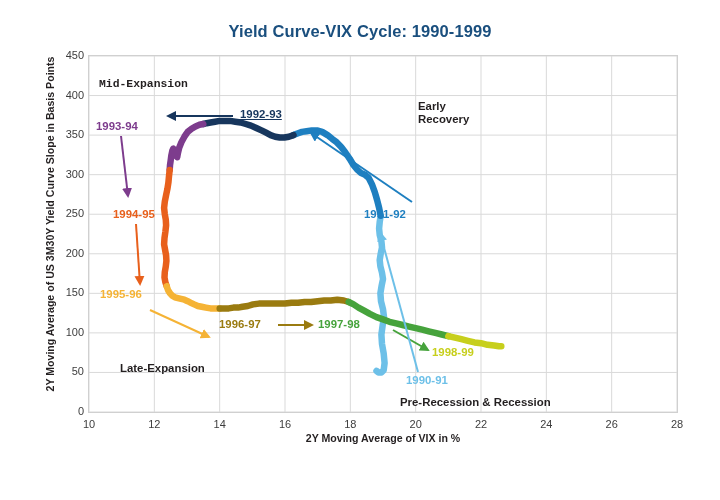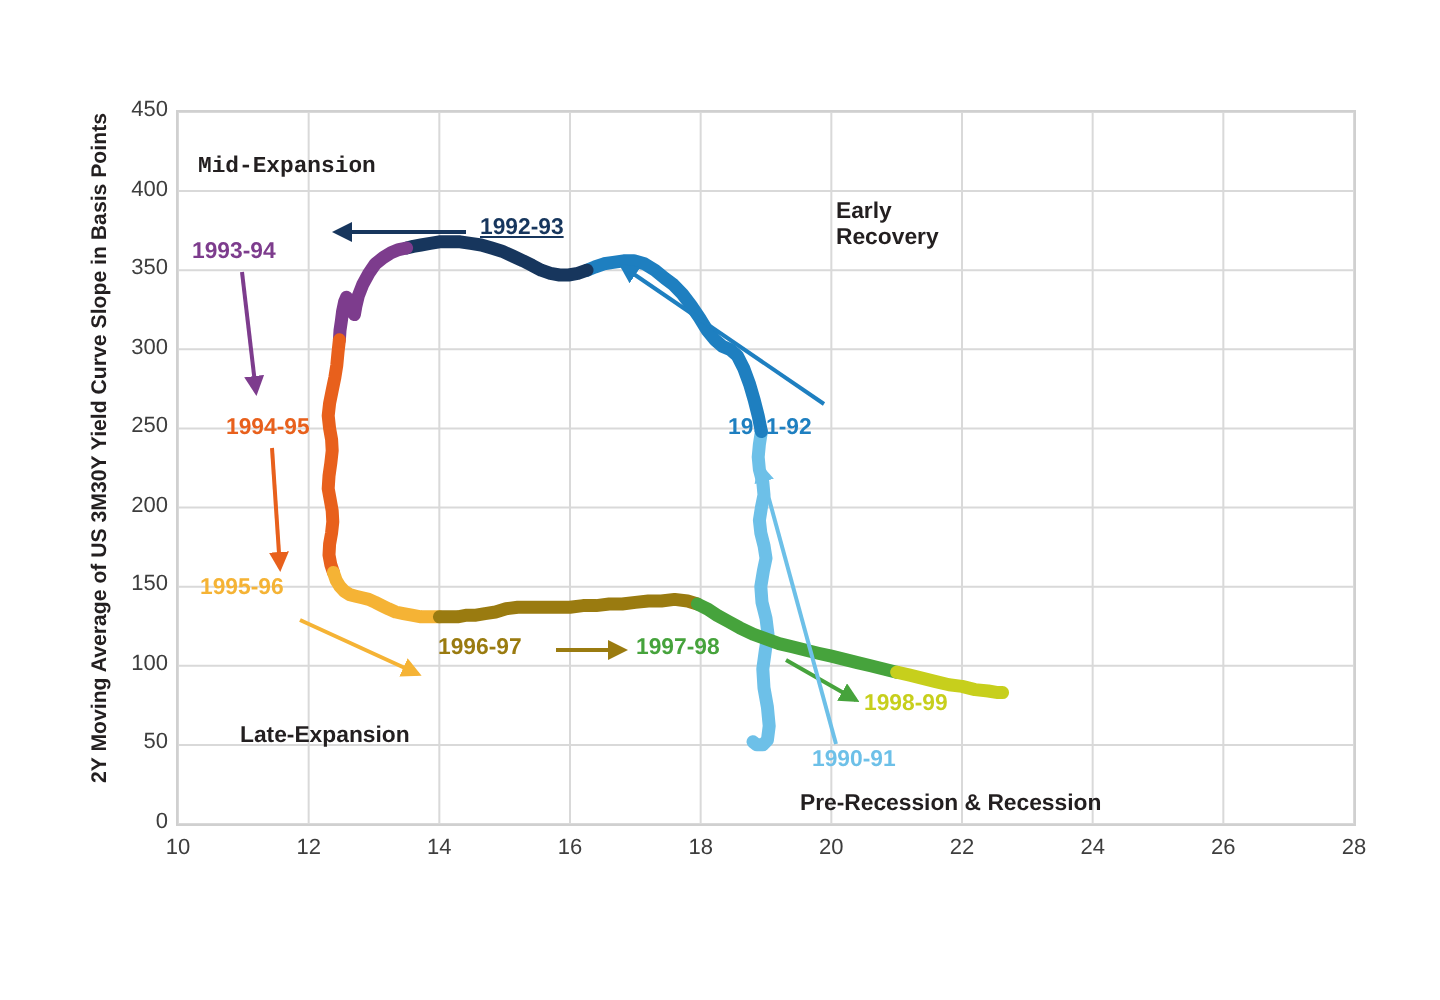--- a/index.html
+++ b/index.html
@@ -41,22 +41,24 @@
     border:1px solid #d0d0d0;background:#fff;box-sizing:border-box;
   }
   #plot svg{position:absolute;left:0;top:0;}
   .ann{position:absolute;font-weight:bold;white-space:pre-line;line-height:1.12;}
 </style>
 </head>
 <body>
 
 <div id="stage">
 
+  <div id="chart-title">Yield Curve-VIX Cycle: 1990-1999</div>
 
   <div id="ylabel">2Y Moving Average of US 3M30Y Yield Curve Slope in Basis Points</div>
+  <div id="xlabel">2Y Moving Average of VIX in %</div>
 
   <div id="ytick-holder">
       <div class="ytick" style="top: 357px;">0</div>
       <div class="ytick" style="top: 317.444px;">50</div>
       <div class="ytick" style="top: 277.889px;">100</div>
       <div class="ytick" style="top: 238.333px;">150</div>
       <div class="ytick" style="top: 198.778px;">200</div>
       <div class="ytick" style="top: 159.222px;">250</div>
       <div class="ytick" style="top: 119.667px;">300</div>
       <div class="ytick" style="top: 80.1111px;">350</div>

